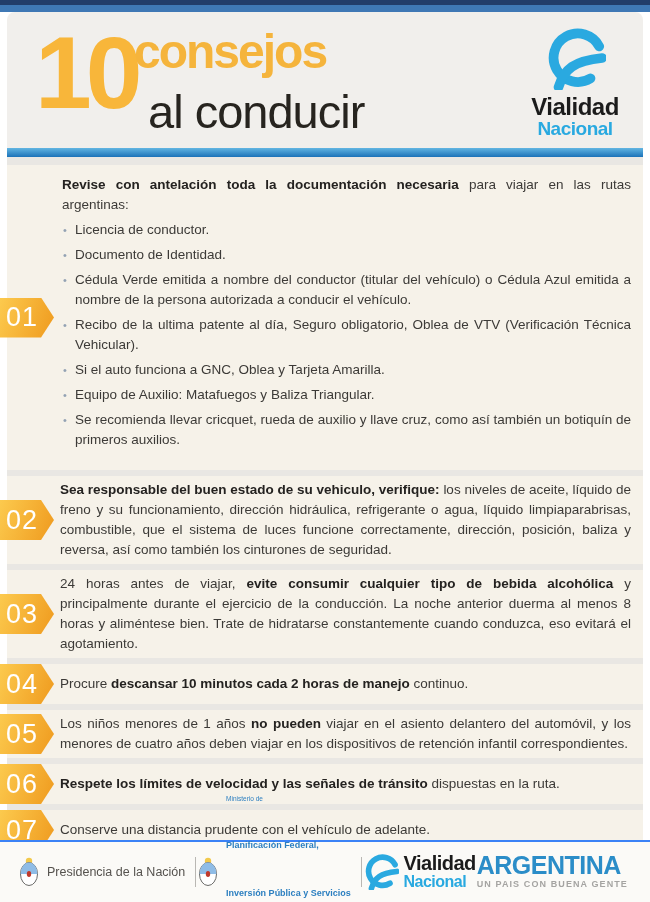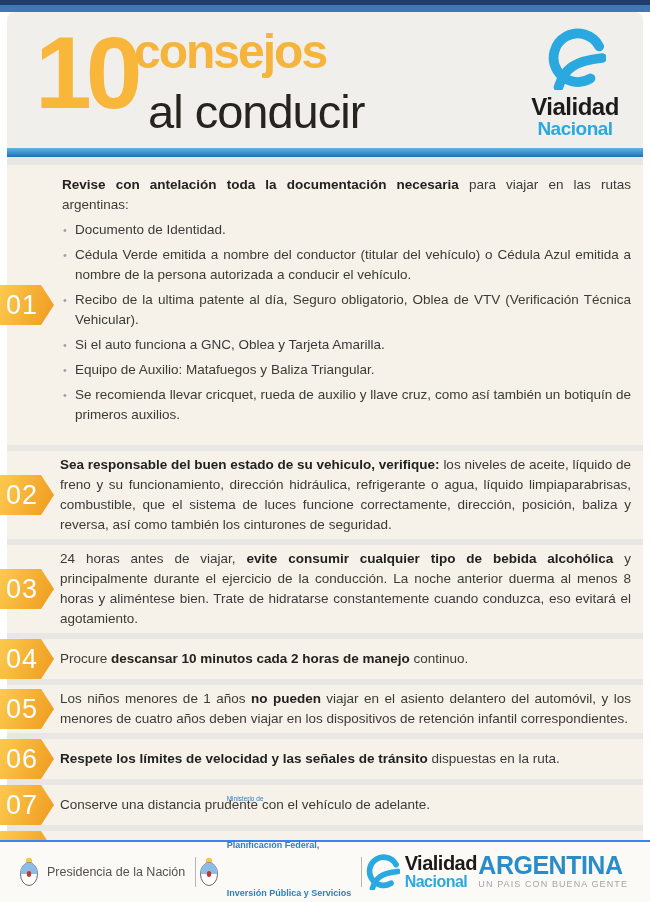--- a/index.html
+++ b/index.html
@@ -49,21 +49,21 @@
   .ministerio{display:flex;flex-direction:column;line-height:1.12;gap:38px;}
   .min-tiny{font-size:6.5px;color:#2c7fc0;}
   .min-line{font-size:9px;font-weight:700;color:#2c7fc0;}
   .min-box{margin-top:2px;border:1px solid #9a9894;padding:1px 3px;font-size:6.5px;color:#3a3834;width:max-content;}
   .logo-foot{display:flex;align-items:center;}
   .logo-foot .swirl{width:36px;height:36px;margin-right:5px;}
   .logo-foot .logo-name{font-size:20px;}
   .logo-foot .logo-sub{font-size:16px;}
   .argentina{text-align:left;}
   .arg-name{font-size:25px;font-weight:700;color:#2b8dc8;line-height:1;letter-spacing:-0.5px;}
-  .arg-tagline{font-size:9px;font-weight:400;color:#a5a4a2;letter-spacing:1.1px;line-height:1.4;}
+  .arg-tagline{font-size:9px;font-weight:700;color:#a5a4a2;letter-spacing:1.1px;line-height:1.4;}
 </style>
 <title>10 consejos al viajero</title></head>
 <body>
 
 <div class="page">
 
   <div class="topbar-navy"></div>
   <div class="topbar-blue"></div>
 
   <div class="header">
@@ -83,20 +83,21 @@
   <div class="blue-line"></div>
 
   <div class="content">
   <div class="row row-01">
     <div class="tag">
       <span class="tag-num">01</span>
     </div>
     <div class="sec-body">
           <p class="intro"><b>Revise con antelación toda la documentación necesaria</b><span> para viajar en las rutas argentinas:</span></p>
           <ul>
+            <li>Licencia de conductor.</li>
             <li>Documento de Identidad.</li>
             <li>Cédula Verde emitida a nombre del conductor (titular del vehículo) o Cédula Azul emitida a nombre de la persona autorizada a conducir el vehículo.</li>
             <li>Recibo de la ultima patente al día, Seguro obligatorio, Oblea de VTV (Verificación Técnica Vehicular).</li>
             <li>Si el auto funciona a GNC, Oblea y Tarjeta Amarilla.</li>
             <li>Equipo de Auxilio: Matafuegos y Baliza Triangular.</li>
             <li>Se recomienda llevar cricquet, rueda de auxilio y llave cruz, como así también un botiquín de primeros auxilios.</li>
           </ul>
         </div>
   </div>
 

